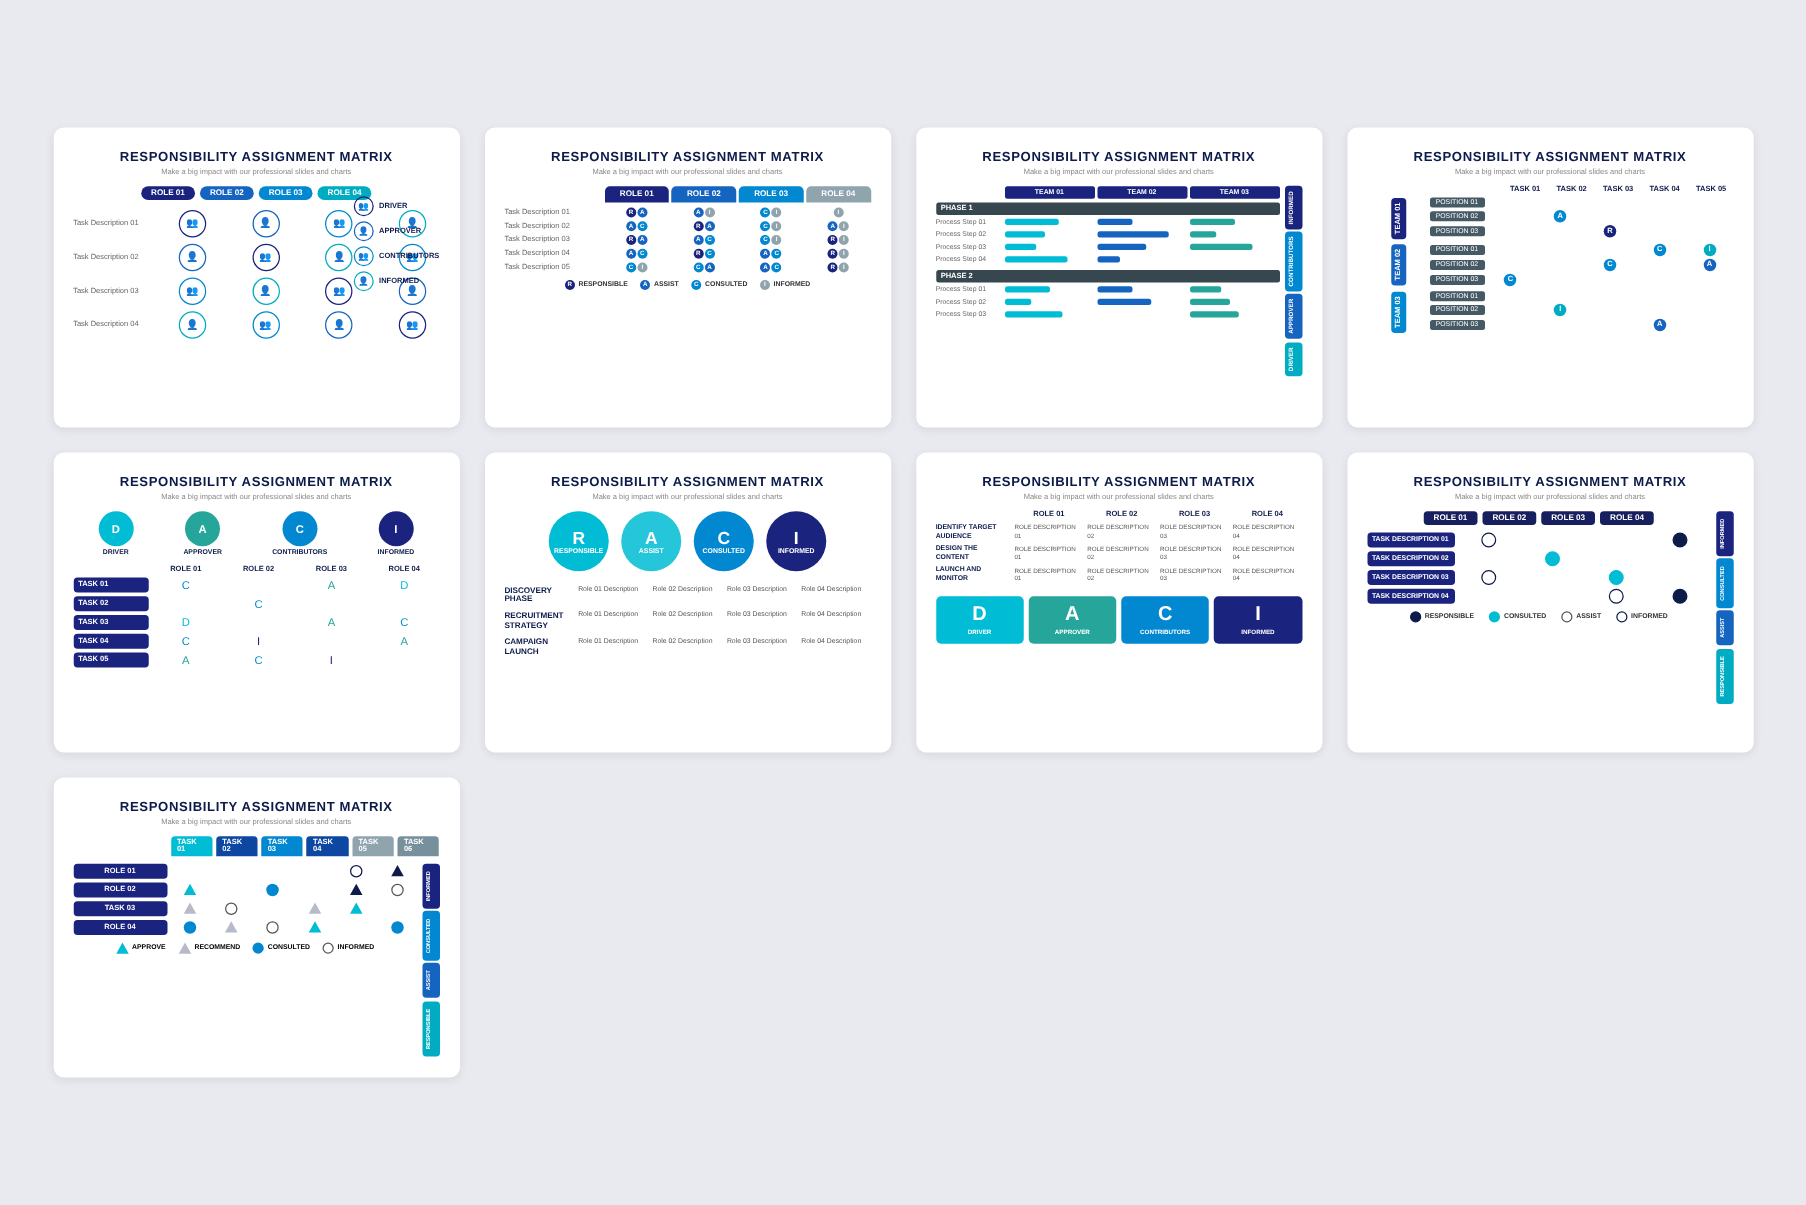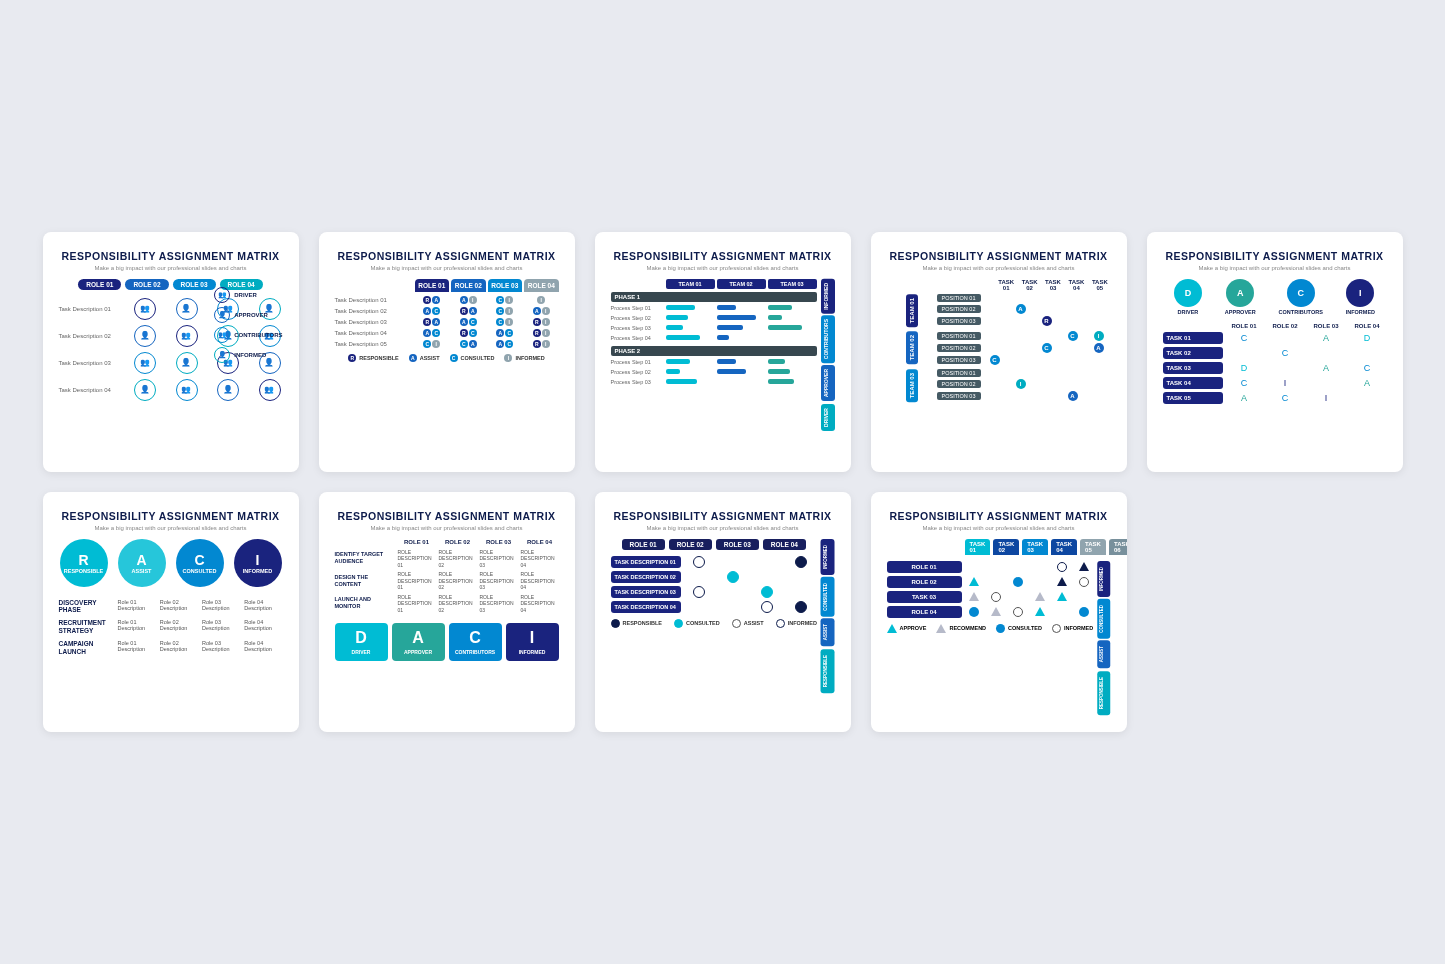--- a/index.html
+++ b/index.html
@@ -8,21 +8,21 @@
       width: 1445px;
       min-height: 964px;
       font-family: 'Arial', sans-serif;
       display: flex;
       align-items: center;
       justify-content: center;
       padding: 40px;
     }
     .grid {
       display: grid;
-      grid-template-columns: repeat(5, 1fr);
+      grid-template-columns: repeat(4, 1fr);
       gap: 20px;
       width: 100%;
       max-width: 1360px;
     }
     .slide {
       background: #fff;
       border-radius: 8px;
       padding: 18px 16px 14px;
       box-shadow: 0 2px 8px rgba(0,0,0,0.08);
       min-height: 240px;

